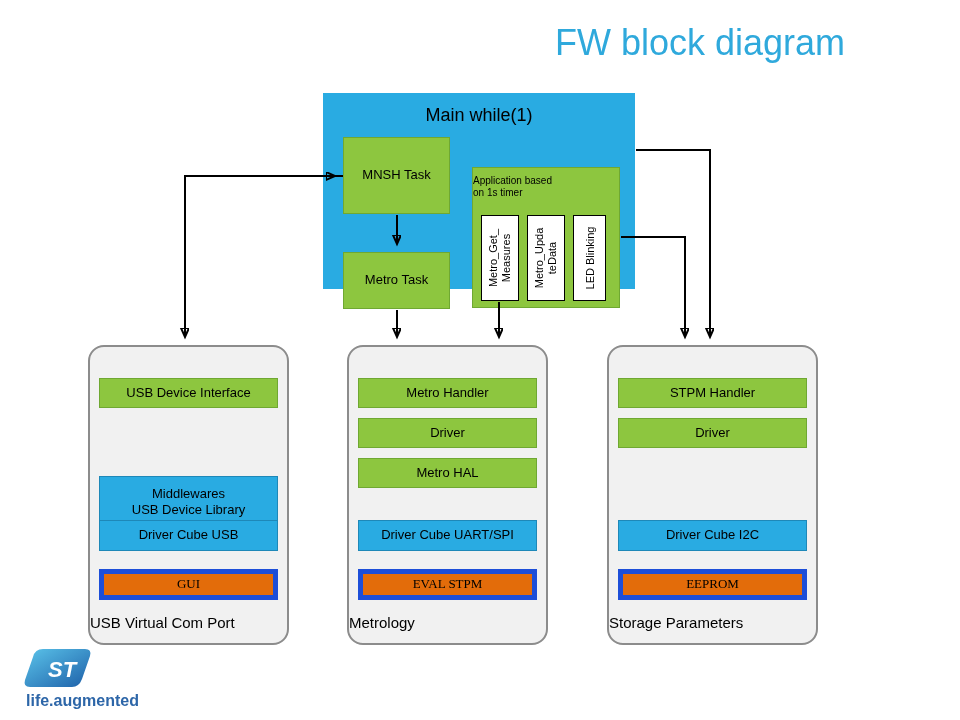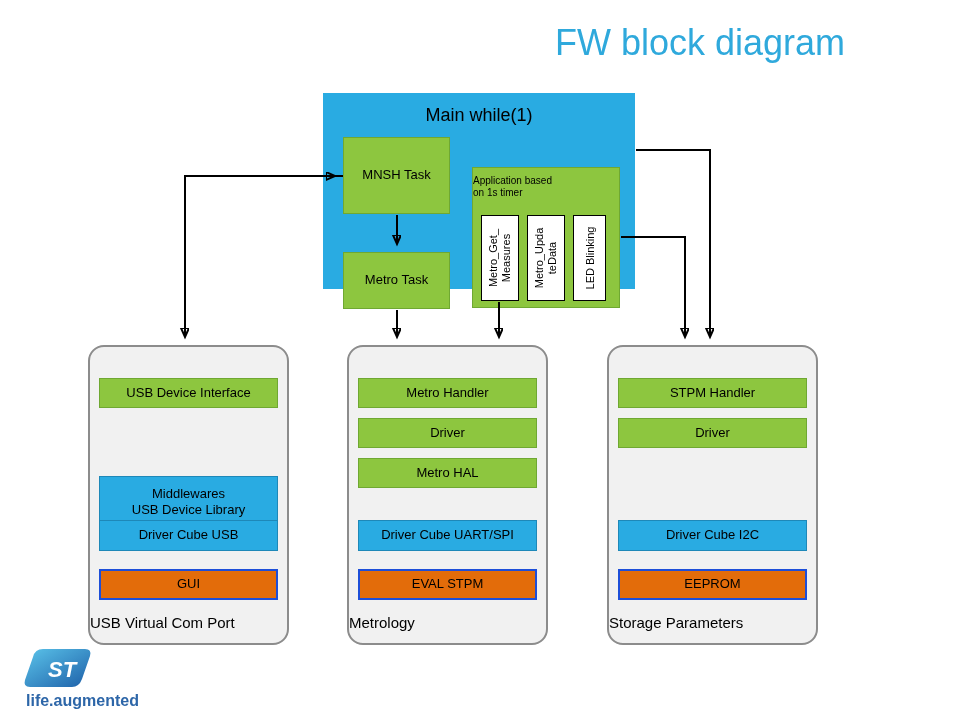--- a/index.html
+++ b/index.html
@@ -31,21 +31,21 @@
   .v1{left:8px;width:38px;} .v2{left:54px;width:38px;} .v3{left:100px;width:33px;}
   .vtext{position:absolute;top:50%;left:50%;transform:translate(-50%,-50%) rotate(-90deg);
          font-size:11px;line-height:1.15;text-align:center;white-space:pre;}
   
   .container{position:absolute;top:345px;height:300px;background:var(--container-gray);
              border:2px solid var(--border-gray);border-radius:16px;box-sizing:border-box;z-index:1;}
   .c1{left:88px;width:201px;} .c2{left:347px;width:201px;} .c3{left:607px;width:211px;}
   .blk{position:absolute;left:9px;right:9px;}
   .green{background:var(--box-green);border:1px solid #6FA832;}
   .blue{background:var(--box-blue);border:1px solid #1E88B8;}
-  .orange{background:var(--box-orange);border:2px solid #1d4ed8;}
+  .orange{background:var(--box-orange);border:5px solid #1d4ed8;font-family:Liberation Serif, serif;}
   .r1{top:31px;height:30px;} .r2{top:71px;height:30px;} .r3{top:111px;height:30px;}
   .r-mid{top:83px;height:52px;margin-top:46px;} .r-drv{top:173px;height:31px;} .r-bot{top:222px;height:31px;}
   .clabel{position:absolute;bottom:12px;left:0;width:100%;font-size:15px;margin-top:20px;}
   
   .arrows{position:absolute;left:0;top:0;z-index:5;pointer-events:none;}
   .arrows path{stroke:#000;stroke-width:2;fill:none;}
   
   .logo{position:absolute;left:22px;top:646px;width:80px;height:46px;z-index:1;}
   .tagline{position:absolute;left:26px;top:692px;font-size:16px;font-weight:bold;
            color:var(--tagline-blue);}

